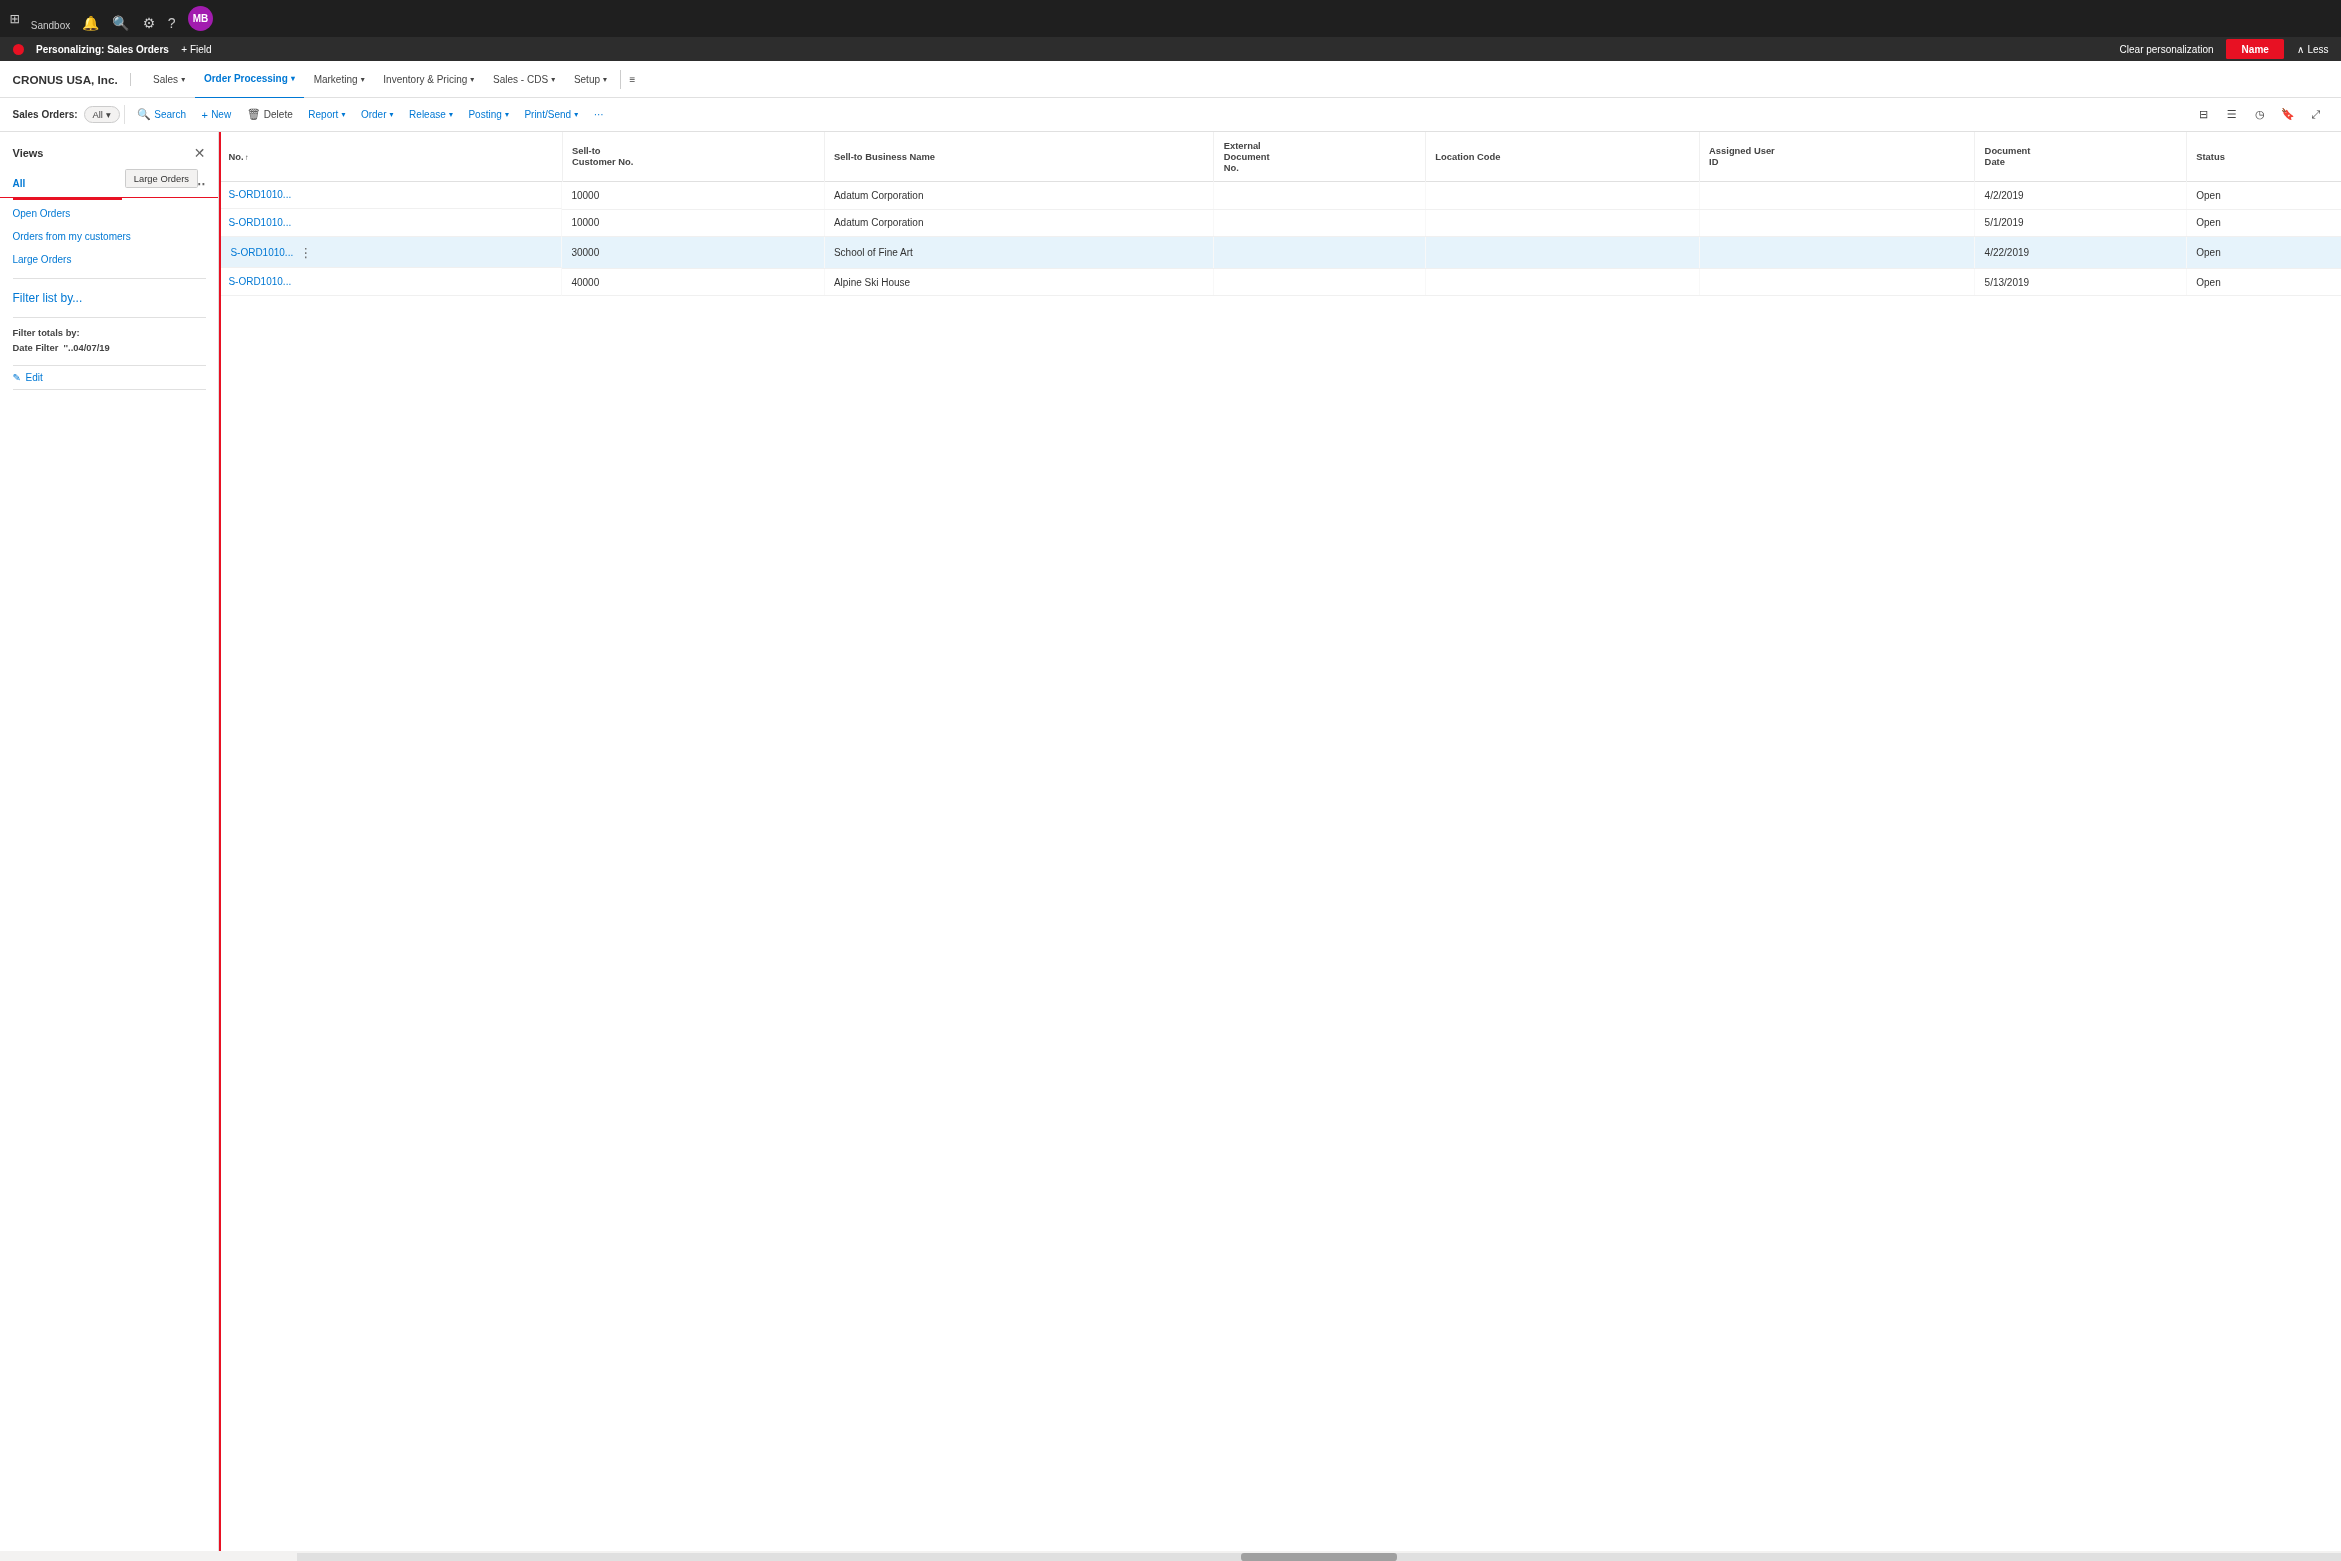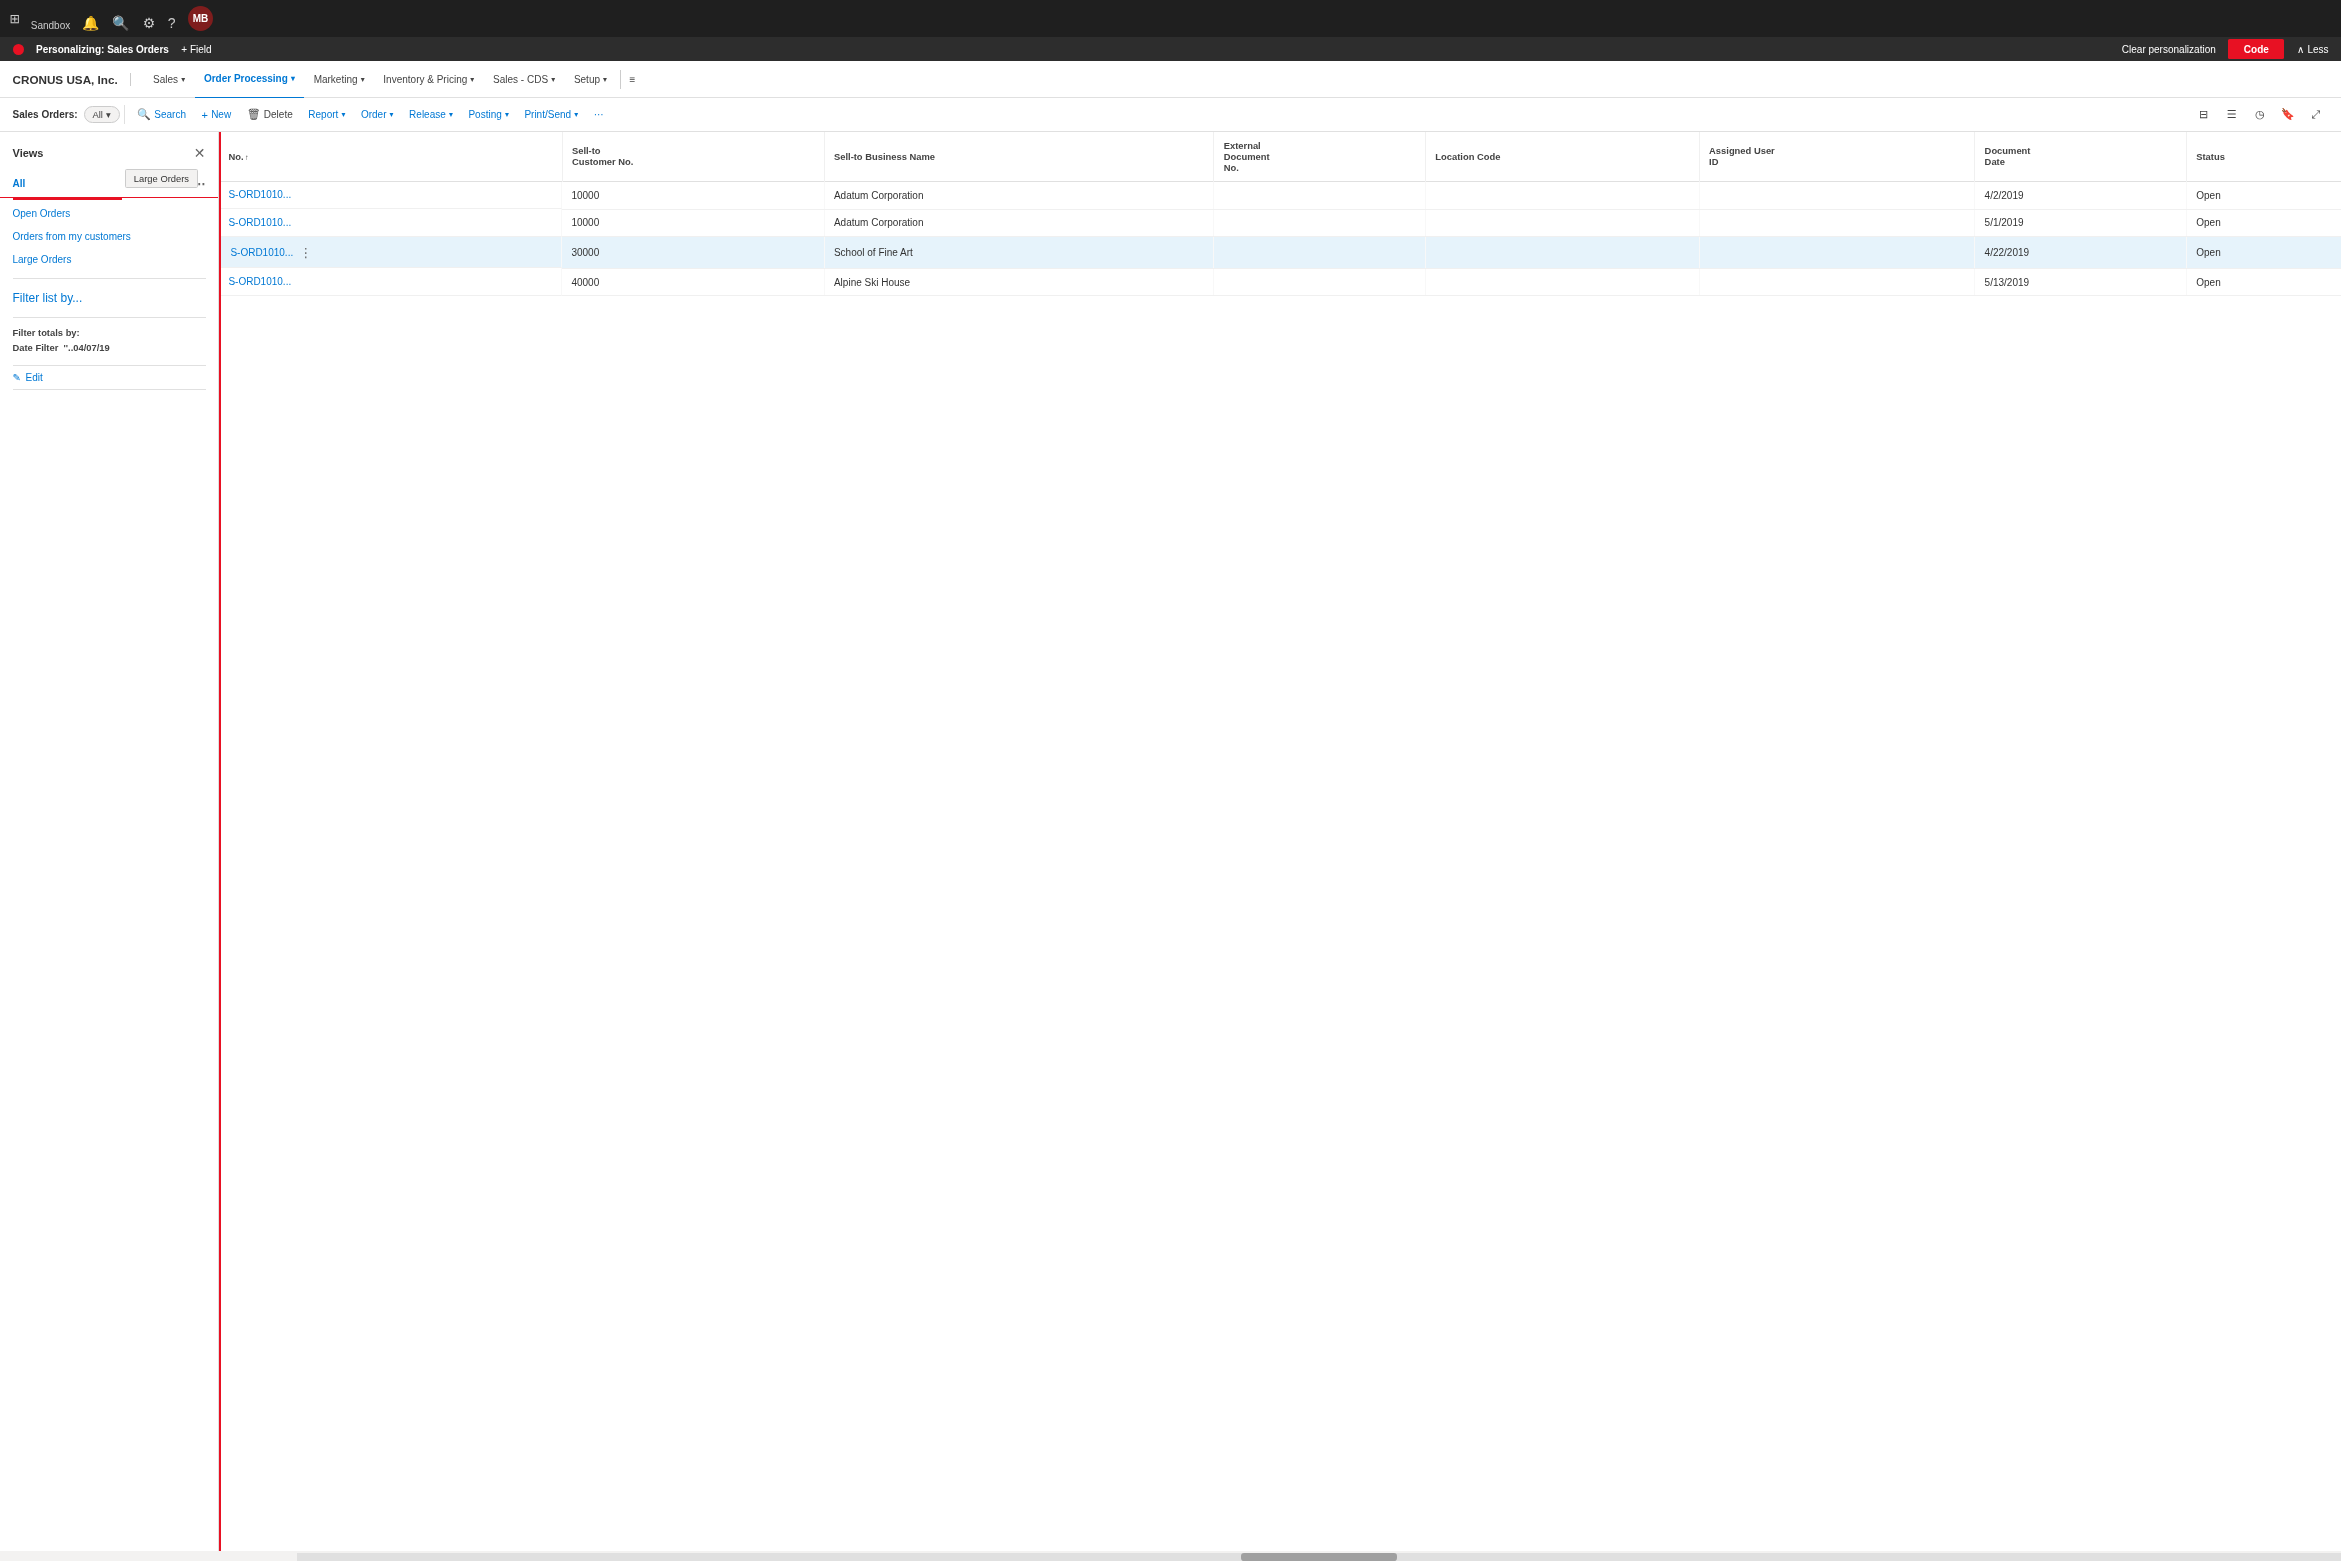--- a/index.html
+++ b/index.html
@@ -15,21 +15,21 @@
       padding: 0 9.4px;
       gap: 7.8px;
     }
     .top-bar-grid-icon { color: #ccc; font-size: 12.5px; margin-right: 3.1px; cursor: pointer; }
     .top-bar-title { font-size: 11.7px; font-weight: 400; flex: 1; color: #fff; }
     .top-bar-right { display: flex; align-items: flex-end; gap: 12.5px; }
     .top-bar-sandbox { color: #ccc; font-size: 10px; }
     .top-bar-icon { color: #ccc; font-size: 14px; cursor: pointer; }
     .top-bar-avatar {
       width: 25px; height: 25px; border-radius: 50%;
-      background: #7f1d1d; color: #fff; font-size: 10px; font-weight: 600;
+      background: #a21caf; color: #fff; font-size: 10px; font-weight: 600;
       display: flex; align-items: center; justify-content: center; cursor: pointer;
     }
 
     
     .personalize-bar {
       background: #2d2d2d;
       color: #fff;
       height: 24px;
       display: flex;
       align-items: center;
@@ -247,21 +247,21 @@
 </div>
 
 <div class="personalize-bar">
   <span class="personalize-dot"></span>
   <span class="personalize-label">
     <span>Personalizing:</span>&nbsp;<span style="font-weight:700;">Sales Orders</span>
   </span>
   <button class="personalize-field-btn">+ Field</button>
   <div class="personalize-bar-right">
     <button class="clear-personalization-btn">Clear personalization</button>
-    <button class="done-btn">Code</button>
+    <button class="done-btn">Name</button>
     <button class="less-btn">
       <span>∧</span>
       <span>Less</span>
     </button>
   </div>
 </div>
 
 <div class="company-nav">
   <span class="company-name">CRONUS USA, Inc.</span>
   <div class="nav-items">

